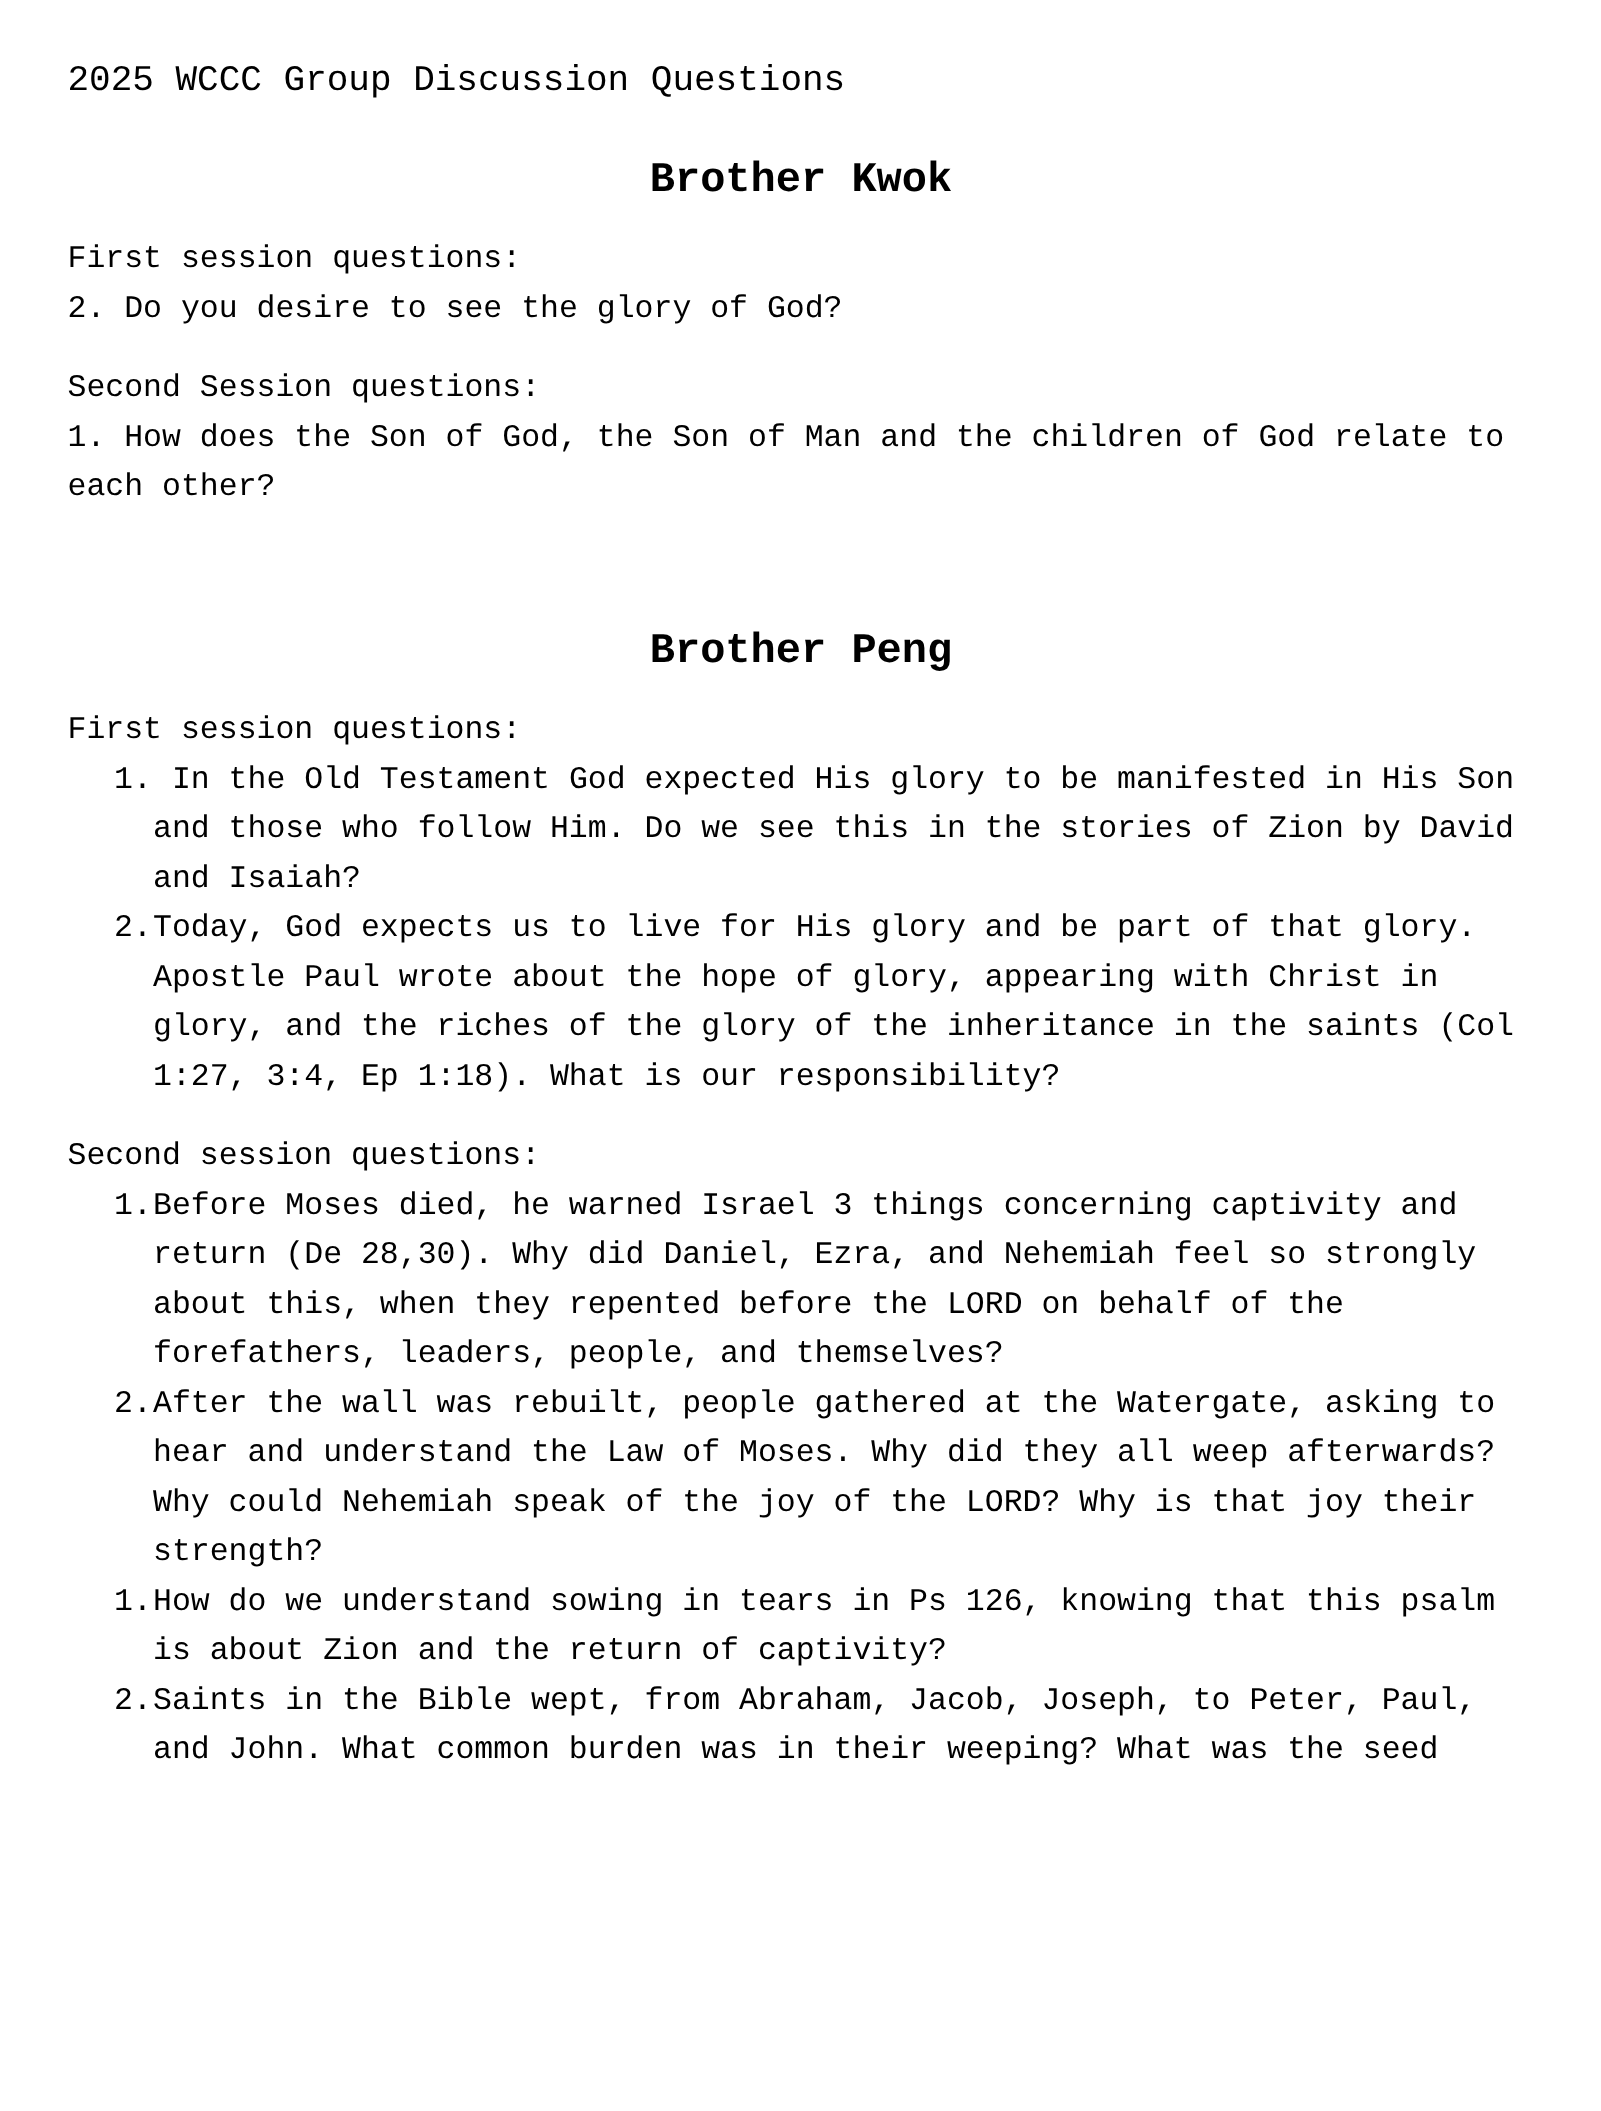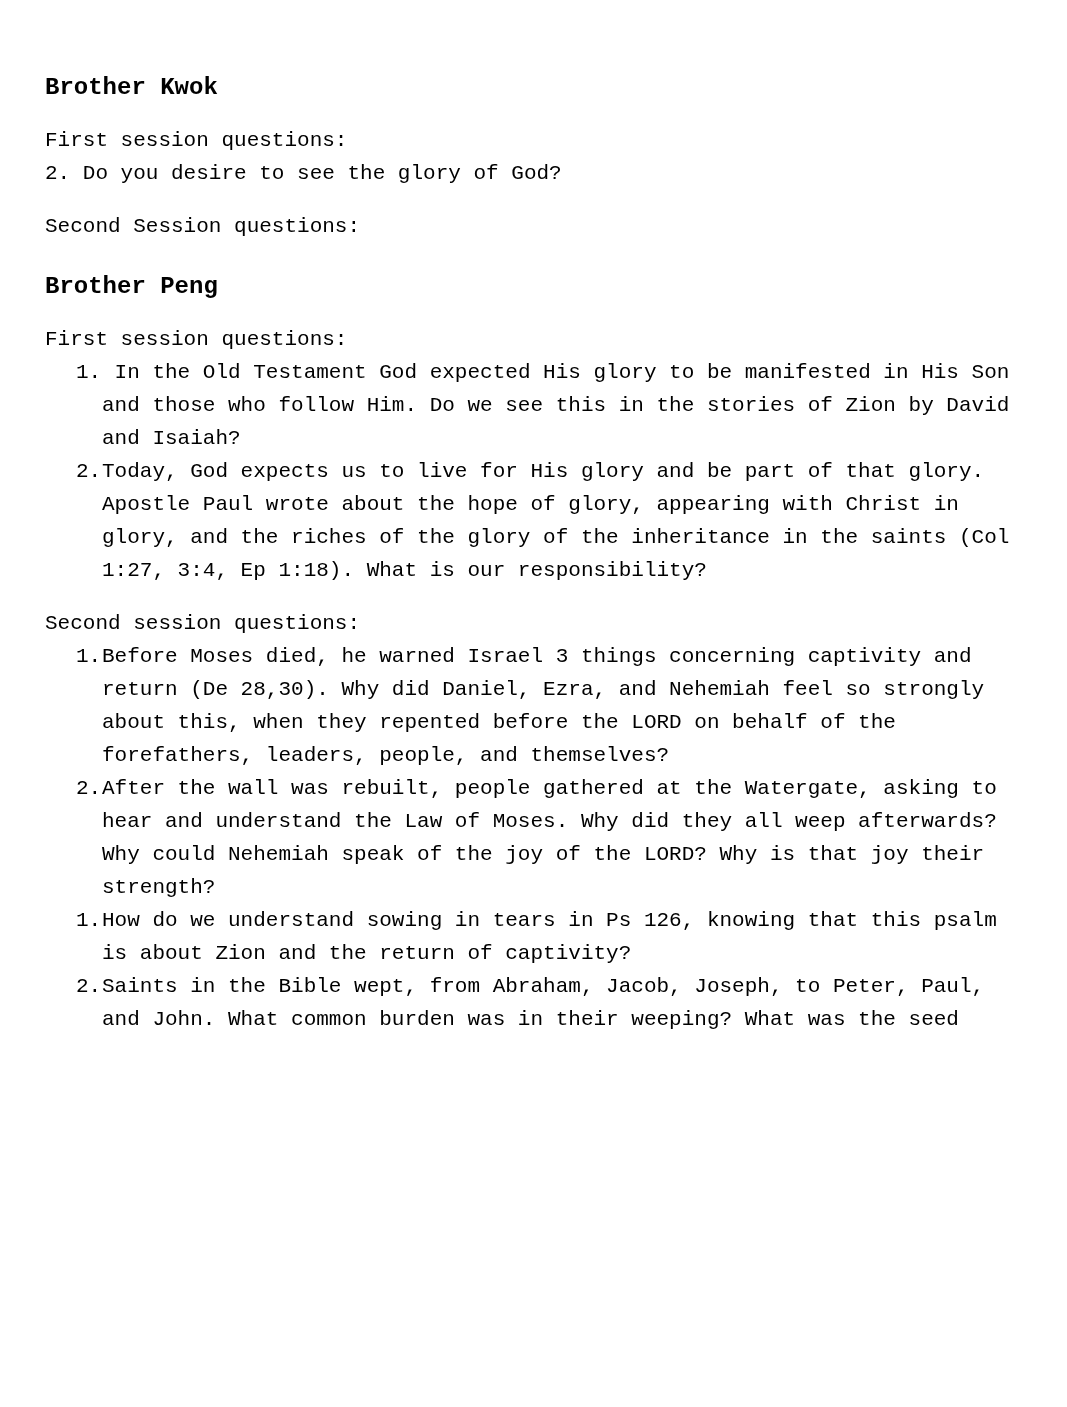--- a/index.html
+++ b/index.html
@@ -17,27 +17,28 @@
     overflow: hidden;
   }
   .doc-title {
     font-size: 24px;
     line-height: 33px;
     font-weight: normal;
     white-space: pre;
     margin: 0;
   }
   .person-heading {
-    font-size: 24px;
+    font-size: 28px;
     font-weight: bold;
     line-height: 33px;
     white-space: pre;
+    text-align: center;
   }
   .person-heading.kwok { margin-top: 33px; }
-  .person-heading.peng { margin-top: 27px; }
+  .person-heading.peng { margin-top: 76px; }
   .session-label {
     margin-top: 20px;
     white-space: pre;
   }
   .q-flush {
     white-space: pre-wrap;
   }
   .q-item {
     position: relative;
     padding-left: 57px;
@@ -50,27 +51,30 @@
   .q-text {
     display: block;
     white-space: pre-wrap;
   }
 </style>
 </head>
 <body>
 
 <div class="page">
 
+  <div class="doc-title">2025 WCCC Group Discussion Questions</div>
 
   <div class="person-heading kwok">Brother Kwok</div>
 
   <div class="session-label">First session questions:</div>
   <div class="q-flush">2. Do you desire to see the glory of God?</div>
 
   <div class="session-label">Second Session questions:</div>
+  <div class="q-flush">1. How does the Son of God, the Son of Man and the children of God relate to
+each other?</div>
 
   <div class="person-heading peng">Brother Peng</div>
 
   <div class="session-label">First session questions:</div>
   <div class="q-item">
     <span class="q-num">1.</span>
     <span class="q-text"> In the Old Testament God expected His glory to be manifested in His Son
 and those who follow Him. Do we see this in the stories of Zion by David
 and Isaiah?</span>
   </div>

